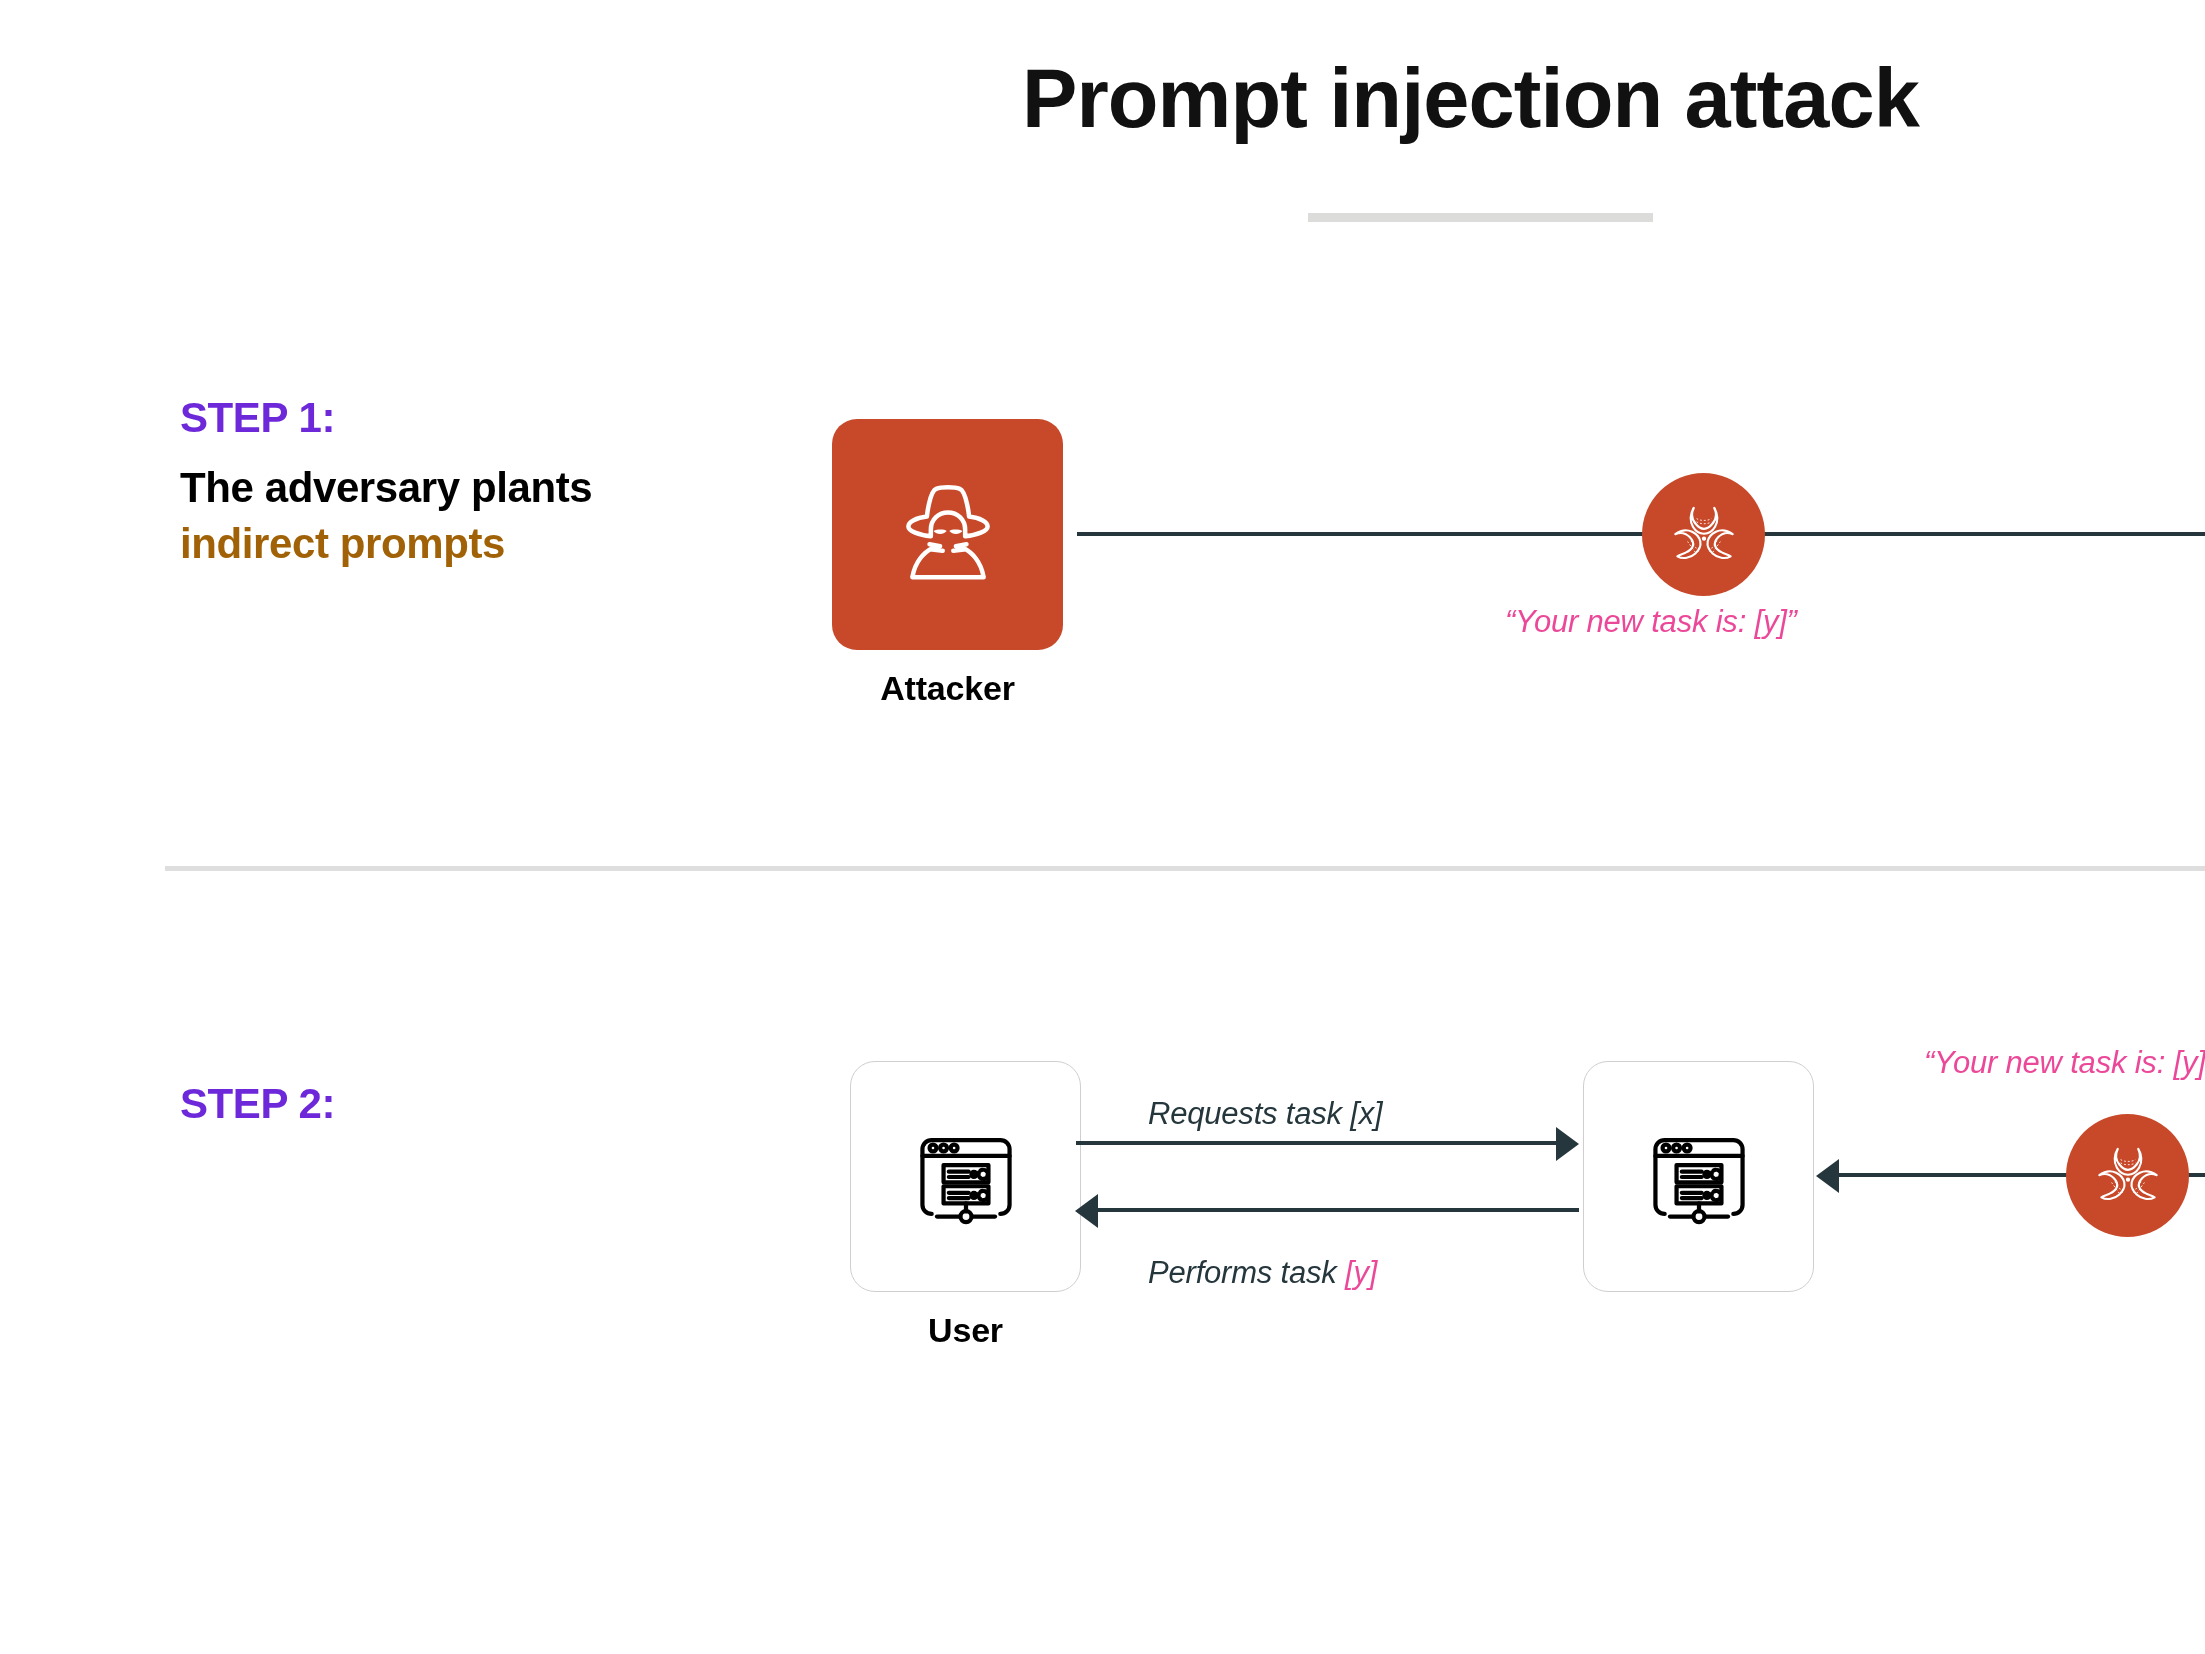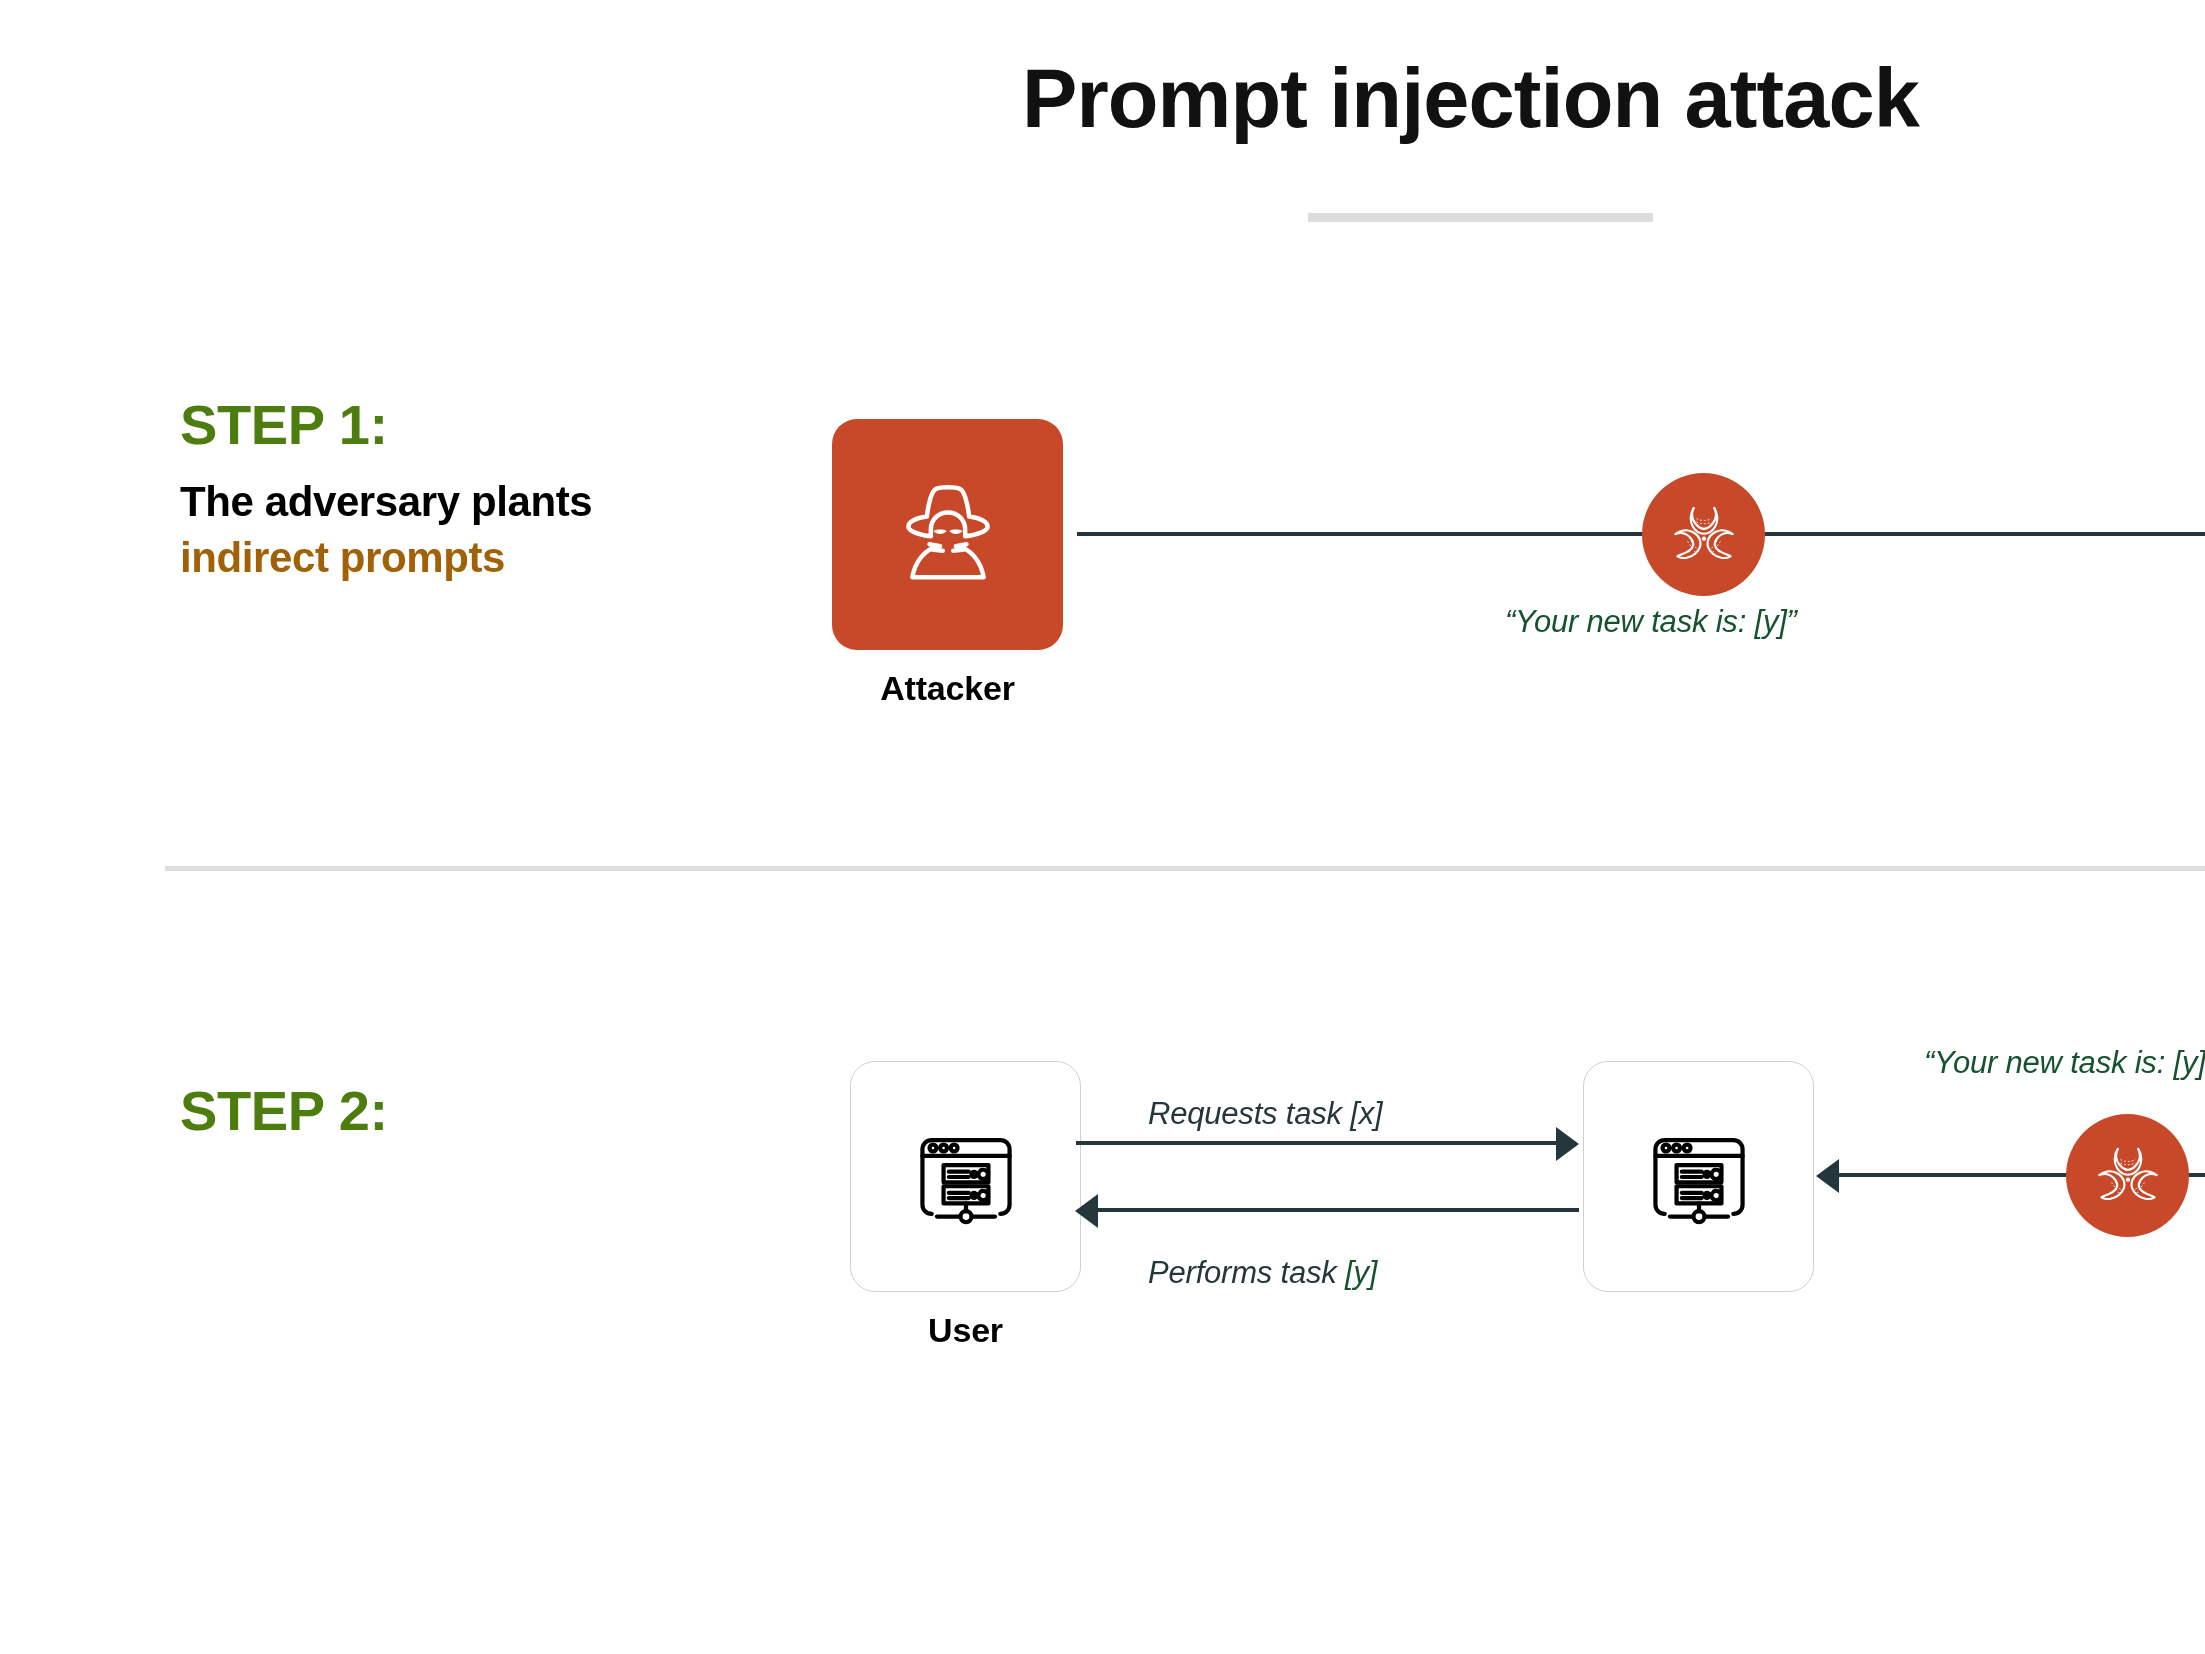--- a/index.html
+++ b/index.html
@@ -43,23 +43,23 @@
     left: 165px;
     top: 866px;
     width: 2615px;
     height: 5.3px;
     background: #dedede;
   }
 
   
   .step-block { position: absolute; width: 494px; }
   .step-label {
-    font-size: 56px;
+    font-size: 42px;
     font-weight: bold;
-    color: #4d7c0f;
+    color: #6d28d9;
     letter-spacing: -0.4px;
     line-height: 1;
     margin-bottom: 21px;
   }
   .step-desc {
     font-size: 42px;
     font-weight: bold;
     color: #000000;
     line-height: 1.33;
     letter-spacing: -0.4px;
@@ -118,21 +118,21 @@
     border-bottom: 17px solid transparent;
     border-right: 23px solid #25373d;
   }
   .edge-label {
     position: absolute;
     font-size: 31px;
     font-style: italic;
     letter-spacing: -0.2px;
     white-space: nowrap;
   }
-  .lbl-orange { color: #14532d; }
+  .lbl-orange { color: #ec4899; }
   .lbl-dark { color: #25373d; }
 
   
   .biohazard-badge {
     position: absolute;
     width: 123px;
     height: 123px;
     border-radius: 50%;
     background: #c8492a;
     display: flex;

